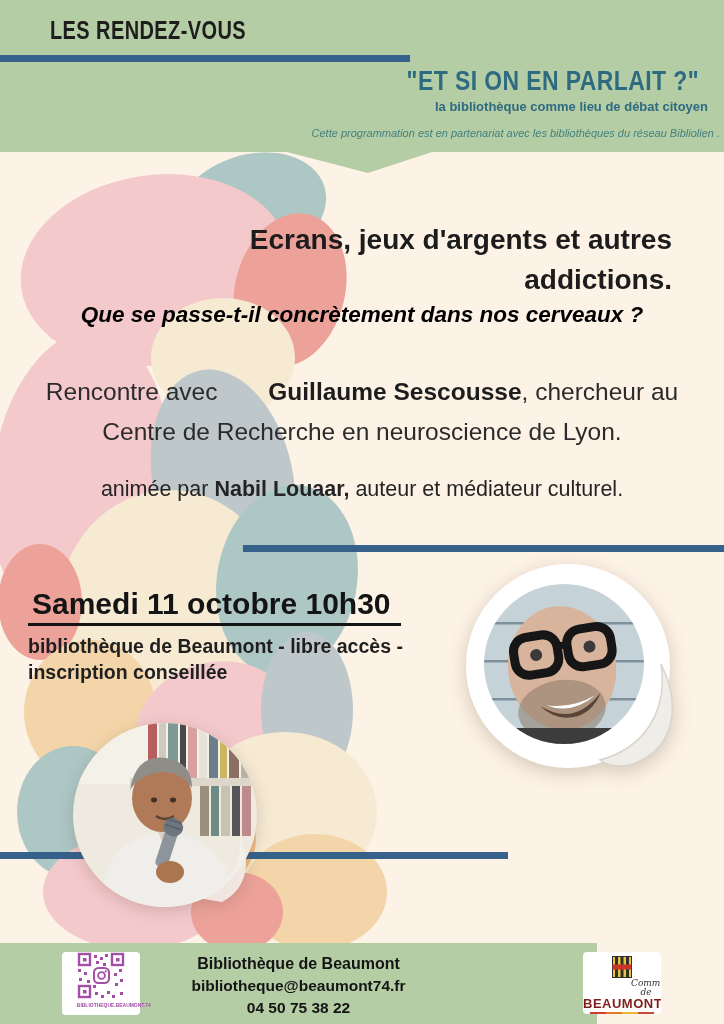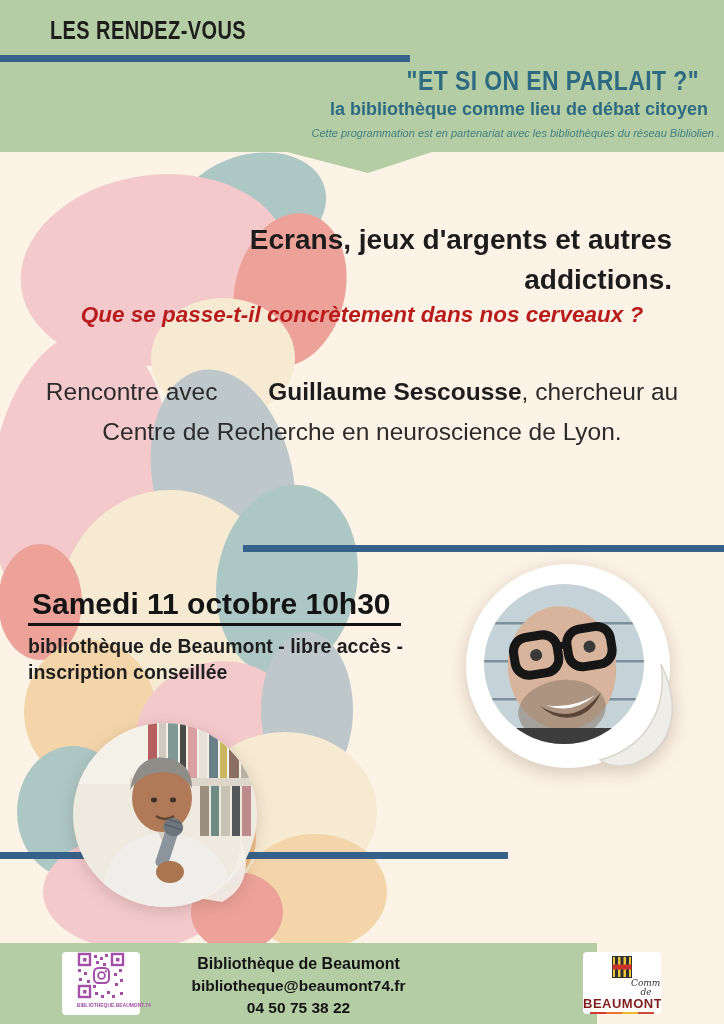--- a/index.html
+++ b/index.html
@@ -19,32 +19,32 @@
     position:absolute;left:50px;top:16px;font-size:25px;font-weight:700;color:#1d1d1b;
     letter-spacing:.5px;transform:scaleX(.8);transform-origin:0 50%;white-space:nowrap;
   }
   .rule{position:absolute;background:#35618a;height:7px;}
   .rule-header{left:0;top:55px;width:410px;}
   .quote{
     position:absolute;right:33px;top:66px;font-size:27px;font-weight:700;color:#2e6b80;
     letter-spacing:.5px;transform:scaleX(.85);transform-origin:100% 50%;white-space:nowrap;
   }
   .quote-sub{
-    position:absolute;right:24px;top:99px;font-size:18px;font-weight:700;color:#2e6b80;white-space:nowrap;
+    position:absolute;right:24px;top:99px;font-size:13px;font-weight:700;color:#2e6b80;white-space:nowrap;
   }
   .quote-note{
     position:absolute;right:12px;top:127px;font-size:11px;font-style:italic;color:#41807f;white-space:nowrap;
   }
   
   .brain{position:absolute;left:-15px;top:150px;z-index:1;}
   
   .title-block{position:absolute;left:52px;right:52px;top:220px;text-align:right;z-index:3;
     font-size:28px;font-weight:700;color:#1c1c1c;line-height:40px;}
   .question{position:absolute;left:30px;right:30px;top:302px;text-align:center;z-index:3;
-    font-size:22.5px;font-weight:700;font-style:italic;color:#b91c1c;}
+    font-size:22.5px;font-weight:700;font-style:italic;color:#000000;}
   .meet{position:absolute;left:34px;right:34px;top:372px;text-align:center;z-index:3;
     font-size:24.5px;color:#2b2b2b;line-height:40px;font-weight:400;}
   .meet b{font-weight:700;color:#1d1d1d;margin-left:44px;}
   .host{position:absolute;left:34px;right:34px;top:477px;text-align:center;z-index:3;
     font-size:21.5px;color:#242424;}
   .host b{font-weight:700;}
   .rule-mid{left:243px;top:545px;width:481px;z-index:2;}
   .date-block{position:absolute;left:28px;width:474px;top:587px;text-align:left;z-index:3;}
   .date-line{display:inline-block;font-size:30px;font-weight:700;color:#141414;
     border-bottom:3px solid #141414;padding:0 10px 2px 4px;}
@@ -115,20 +115,23 @@
     <div>Ecrans, jeux d'argents et autres</div>
     <div>addictions.</div>
   </div>
   <div class="question">Que se passe-t-il concrètement dans nos cerveaux ?</div>
 
   <div class="meet">
     <span>Rencontre avec </span><b>Guillaume Sescousse</b><span>, chercheur au</span><br>
     <span>Centre de Recherche en neuroscience de Lyon.</span>
   </div>
 
+  <div class="host">
+    <span>animée par </span><b>Nabil Louaar,</b><span> auteur et médiateur culturel.</span>
+  </div>
 
   <div class="rule rule-mid"></div>
 
   <div class="date-block">
     <span class="date-line">Samedi 11 octobre 10h30</span>
     <div class="loc">
       <div>bibliothèque de Beaumont - libre accès -</div>
       <div>inscription conseillée</div>
     </div>
   </div>

